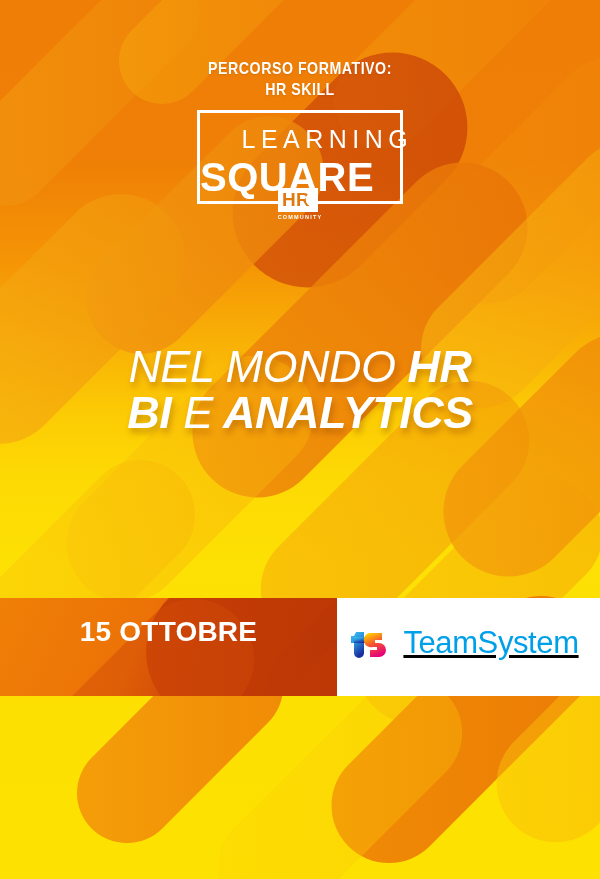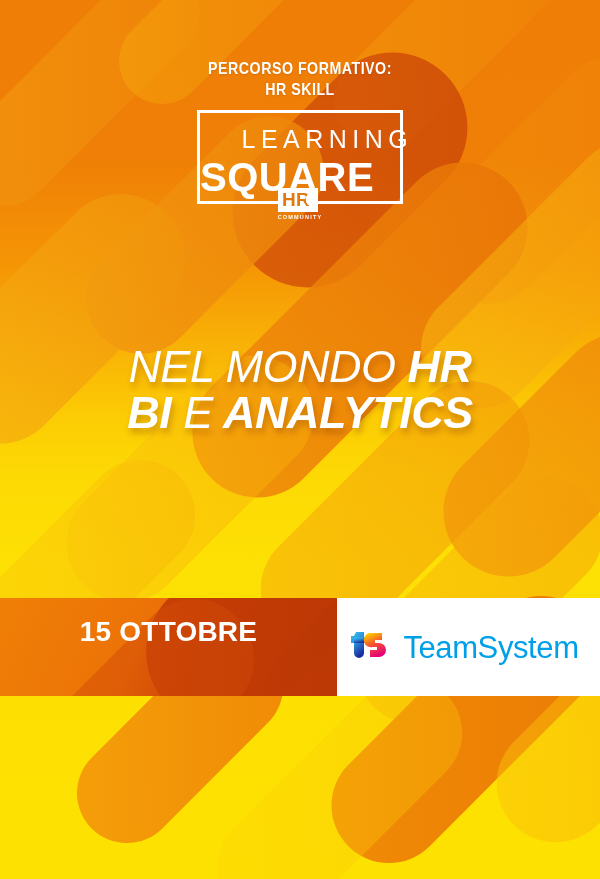--- a/index.html
+++ b/index.html
@@ -220,23 +220,24 @@
     position: relative;
     width: 263px;
     height: 98px;
     background: #ffffff;
     display: flex;
     align-items: center;
     justify-content: center;
   }
   .ts-lockup {
     display: flex;
-    align-items: center;
+    align-items: flex-start;
     gap: 15px;
     transform: translateX(-4px);
+    text-decoration: underline;
   }
   .ts-mark { width: 38px; height: 40px; display: block; }
   .ts-word {
     color: #00a0e9;
     font-size: 31px;
     font-weight: 400;
     letter-spacing: -0.4px;
     line-height: 1;
   }
 </style>

